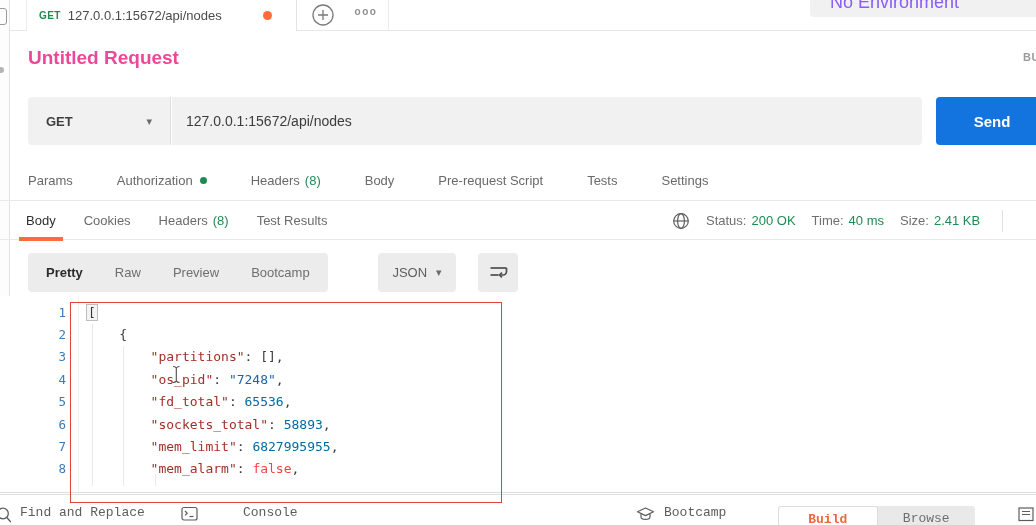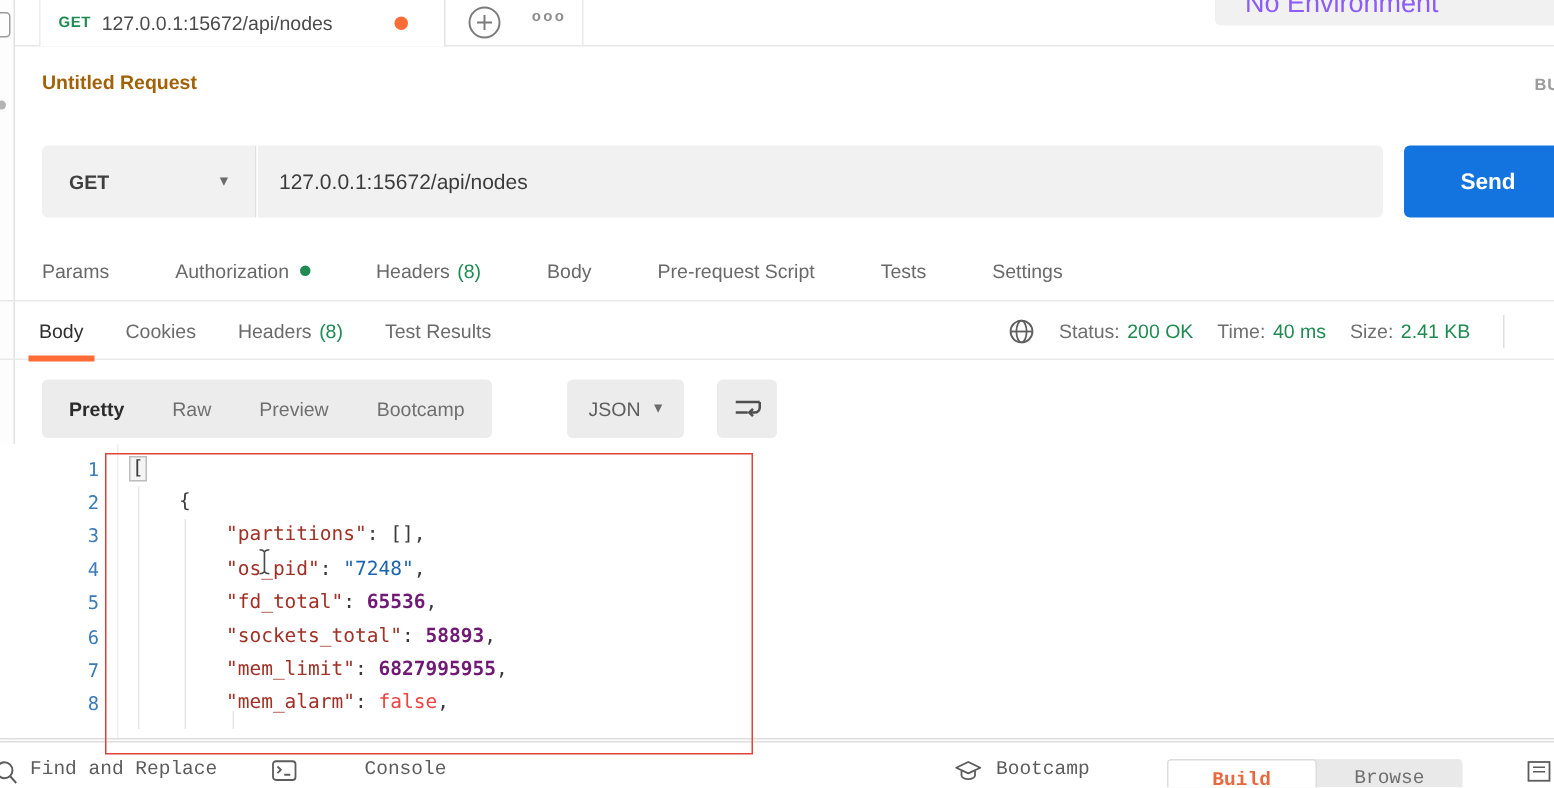--- a/index.html
+++ b/index.html
@@ -23,21 +23,21 @@
   .tab-dot{width:9px;height:9px;border-radius:50%;background:#ff6c37;margin-left:auto;margin-right:24px;flex:0 0 auto;}
   .plus-btn{position:absolute;left:300px;top:2px;width:26px;height:26px;display:flex;align-items:center;justify-content:center;}
   .more-btn{position:absolute;left:336px;top:6px;width:40px;height:18px;color:#8f8f8f;
             font-size:10px;font-weight:700;letter-spacing:1.5px;text-align:center;}
   .tabbar-div2{position:absolute;left:378px;top:0;height:31px;border-left:1px solid #eaeaea;}
   .env-box{position:absolute;left:800px;top:-16px;width:240px;height:33px;background:#f1f1f1;border-radius:4px;
            display:flex;align-items:flex-end;padding:0 0 4px 20px;}
   .env-box span{font-size:18px;color:#8b5cf6;}
 
   
-  .request-name{position:absolute;left:28px;top:47px;font-size:13px;font-weight:600;color:#a16207;}
+  .request-name{position:absolute;left:28px;top:47px;font-size:19px;font-weight:600;color:#ec4899;}
   .clipped-label{position:absolute;left:1023px;top:51px;font-size:11px;font-weight:700;color:#9b9b9b;
                  letter-spacing:.5px;white-space:nowrap;}
 
   
   .method-select{position:absolute;left:28px;top:97px;width:143px;height:48px;background:#f1f1f1;
                  border-radius:4px 0 0 4px;border-right:1px solid #dedede;
                  display:flex;align-items:center;justify-content:space-between;padding:0 18px;cursor:pointer;}
   .method-select .mval{font-size:13px;font-weight:600;color:#3f3f3f;}
   .caret{color:#6b6b6b;font-size:11px;line-height:1;}
   .url-input{position:absolute;left:172px;top:97px;width:750px;height:48px;background:#f1f1f1;
@@ -81,21 +81,21 @@
               border-bottom:1px solid #dedede;overflow:hidden;}
   .gutter-sep{position:absolute;left:78px;top:0;bottom:0;border-left:1px solid #f0f0f0;}
   .code-lines{position:absolute;left:0;top:5px;right:0;}
   .code-line{display:flex;height:22.4px;align-items:center;font-family:"DejaVu Sans Mono",monospace;font-size:13px;}
   .ln{flex:0 0 66px;text-align:right;color:#3b7cb8;font-size:12.5px;}
   .line-text{padding-left:22px;white-space:pre;color:#3a3a3a;}
   .line-text span{white-space:pre;}
   .tk-key{color:#a03126;}
   .tk-punc,.tk-brk{color:#3a3a3a;}
   .tk-str{color:#1a64ab;}
-  .tk-num{color:#701a75;font-weight:bold;}
+  .tk-num{color:#0369a1;}
   .tk-bool{color:#ef4444;}
   .bracket-hl{display:inline-block;border:1px solid #bdbdbd;background:#f4f4f4;margin:-1px -2px;padding:0 1px;}
   .indent-guide{position:absolute;width:1px;background:#e8e8e8;}
   .ig-a{left:92px;top:28px;height:162px;}
   .ig-b{left:123px;top:50px;height:140px;}
   .ig-c{left:155px;top:178px;height:12px;}
   .ibeam{position:absolute;left:171px;top:69px;}
 
   .red-box{position:absolute;left:70px;top:302px;width:432px;height:201px;border:1px solid #e0433a;z-index:50;pointer-events:none;}
 

